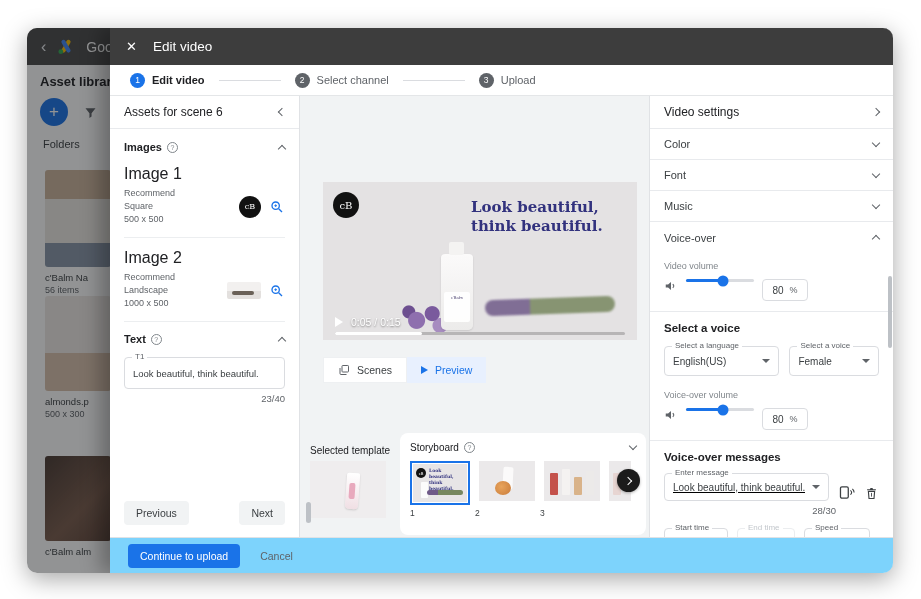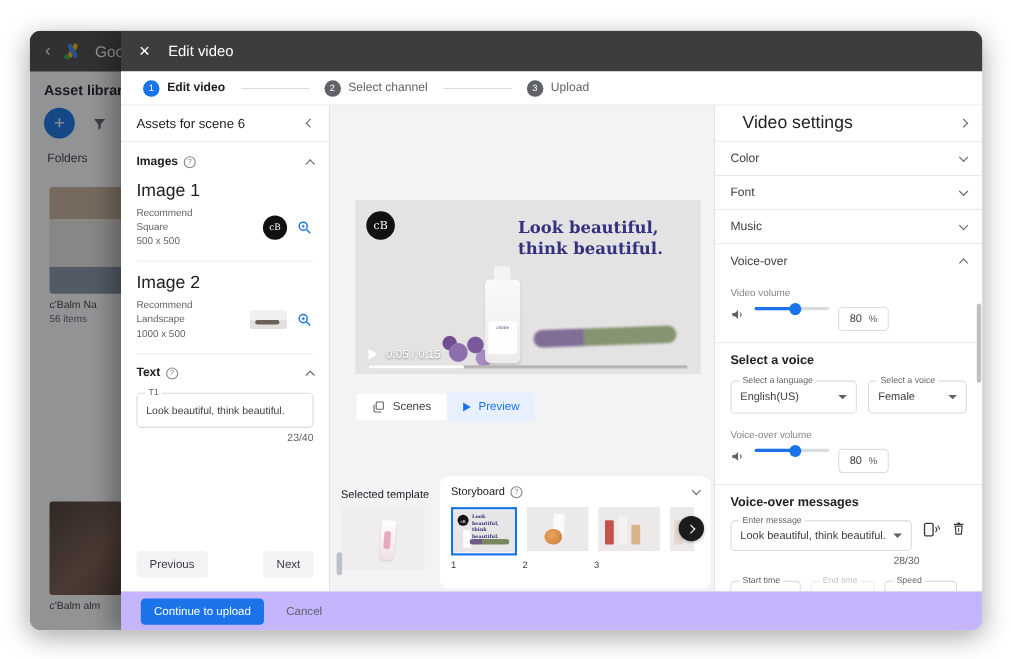--- a/index.html
+++ b/index.html
@@ -130,50 +130,50 @@
                  color:#fff; display:flex; align-items:center; justify-content:center; box-shadow:0 1px 3px rgba(0,0,0,.3); }
   .next-circle .ch { width:6px; height:6px; border-right:1.6px solid #fff; border-bottom:1.6px solid #fff; transform:rotate(-45deg); margin-left:-2px; }
   .nums { display:flex; margin-top:3px; font-size:8.5px; color:#3c4043; }
   .nums span { width:65px; }
   .c-scroll { position:absolute; left:6px; top:406px; width:5px; height:21px; background:#bdc1c6; border-radius:3px; }
 
   
   .settings { width:244px; border-left:1px solid #e0e2e5; background:#fff; position:relative; overflow:hidden; }
   .s-row { height:31px; display:flex; align-items:center; justify-content:space-between; padding:0 14px; border-bottom:1px solid #e8eaed; }
   .s-row-main { height:33px; }
-  .s-main-label { font-size:16px; color:#202124;margin-left:11px; }
+  .s-main-label { font-size:12px; color:#202124; }
   .s-label { font-size:11px; color:#3c4043; }
   .s-content { padding:8px 14px 0; }
   .tiny-label { font-size:9px; color:#80868b; }
   .slider-row { display:flex; margin-top:8px; gap:8px; }
   .track { width:68px; height:3px; background:#dadce0; border-radius:2px; position:relative; }
   .track .fill { position:absolute; left:0; top:0; height:3px; width:55%; background:#1a73e8; border-radius:2px; }
   .track .thumb-dot { position:absolute; left:55%; top:50%; transform:translate(-50%,-50%); width:11px; height:11px;
                       border-radius:50%; background:#1a73e8; }
   .val-box { width:46px; height:22px; display:flex; align-items:center; justify-content:center; gap:6px; }
   .val-num { font-size:10px; color:#3c4043; }
   .val-pct { font-size:9px; color:#5f6368; }
   .bleed-div { border-top:1px solid #e8eaed; margin:10px -14px; }
   .s-head { font-size:11.5px; font-weight:700; color:#202124; }
   .sel-row { display:flex; gap:10px; margin-top:12px; }
   .sel-box { height:30px; display:flex; align-items:center; justify-content:space-between; padding:0 8px; }
   .sel-val { font-size:10px; color:#3c4043; white-space:nowrap; overflow:hidden; }
   .caret { width:0; height:0; border-left:4px solid transparent; border-right:4px solid transparent;
            border-top:4.5px solid #5f6368; flex:none; margin-left:6px; }
-  .msg-row { display:flex; align-items:flex-start; gap:9px; margin-top:10px; }
+  .msg-row { display:flex; align-items:flex-end; gap:9px; margin-top:10px;text-decoration:underline; }
   .msg-box { flex:1; height:28px; display:flex; align-items:center; justify-content:space-between; padding:0 8px; }
   .time-row { display:flex; gap:9px; margin-top:12px; }
   .time-input { width:100%; height:26px; border:none; outline:none; background:transparent; font-size:10.5px; color:#3c4043; padding:0 8px; }
   .disabled-field { border-color:#ebedef; }
   .disabled-field .flabel { color:#c3c7cc; }
   .disabled-txt { font-size:10.5px; color:#c3c7cc; }
   .r-scroll { position:absolute; right:1px; top:180px; width:4px; height:72px; background:#bdc1c6; border-radius:2px; }
 
   
-  .bottom-bar { height:36px; border-top:1px solid #e0e2e5; background:#c4b5fd; display:flex; align-items:center;
+  .bottom-bar { height:36px; border-top:1px solid #e0e2e5; background:#7dd3fc; display:flex; align-items:center;
                 padding-left:18px; gap:20px; flex:none; }
   .btn-primary { background:#1a73e8; color:#fff; font-size:10.5px; height:24px; padding:0 12px; border-radius:4px;
                  display:flex; align-items:center; cursor:pointer; }
   .btn-text { font-size:10.5px; color:#5f6368; cursor:pointer; }
 
   
   .chev { width:6px; height:6px; border-right:1.5px solid #5f6368; border-bottom:1.5px solid #5f6368; display:inline-block; }
   .chev.up { transform:rotate(-135deg); margin-top:3px; }
   .chev.down { transform:rotate(45deg); margin-bottom:3px; }
   .chev.right { transform:rotate(-45deg); }
@@ -198,20 +198,25 @@
     <div class="fab">+</div>
     <svg class="filter-ic" width="15" height="15" viewBox="0 0 24 24">
       <path d="M4 5h16l-6.3 8v5.4l-3.4 2.2V13L4 5z" fill="#5f6368"></path>
     </svg>
     <div class="bg-folders">Folders</div>
 
     <div class="bg-card" style="top:142px">
       <div class="img" style="height:97px;background:linear-gradient(180deg,#cbb39b 0 30%,#ece9e4 30% 75%,#8a97a8 75%)"></div>
       <div class="nm">c'Balm Na</div>
       <div class="mt">56 items</div>
+    </div>
+    <div class="bg-card" style="top:268px">
+      <div class="img" style="height:95px;background:linear-gradient(180deg,#efe9e5 0 60%,#d8c1ad 60%)"></div>
+      <div class="nm">almonds.p</div>
+      <div class="mt">500 x 300</div>
     </div>
     <div class="bg-card" style="top:428px">
       <div class="img" style="height:85px;background:linear-gradient(135deg,#4a3a33,#7a5c4c 60%,#5d443a)"></div>
       <div class="nm">c'Balm alm</div>
     </div>
     <div class="dim"></div>
   </div>
 
   <div class="modal">
 

